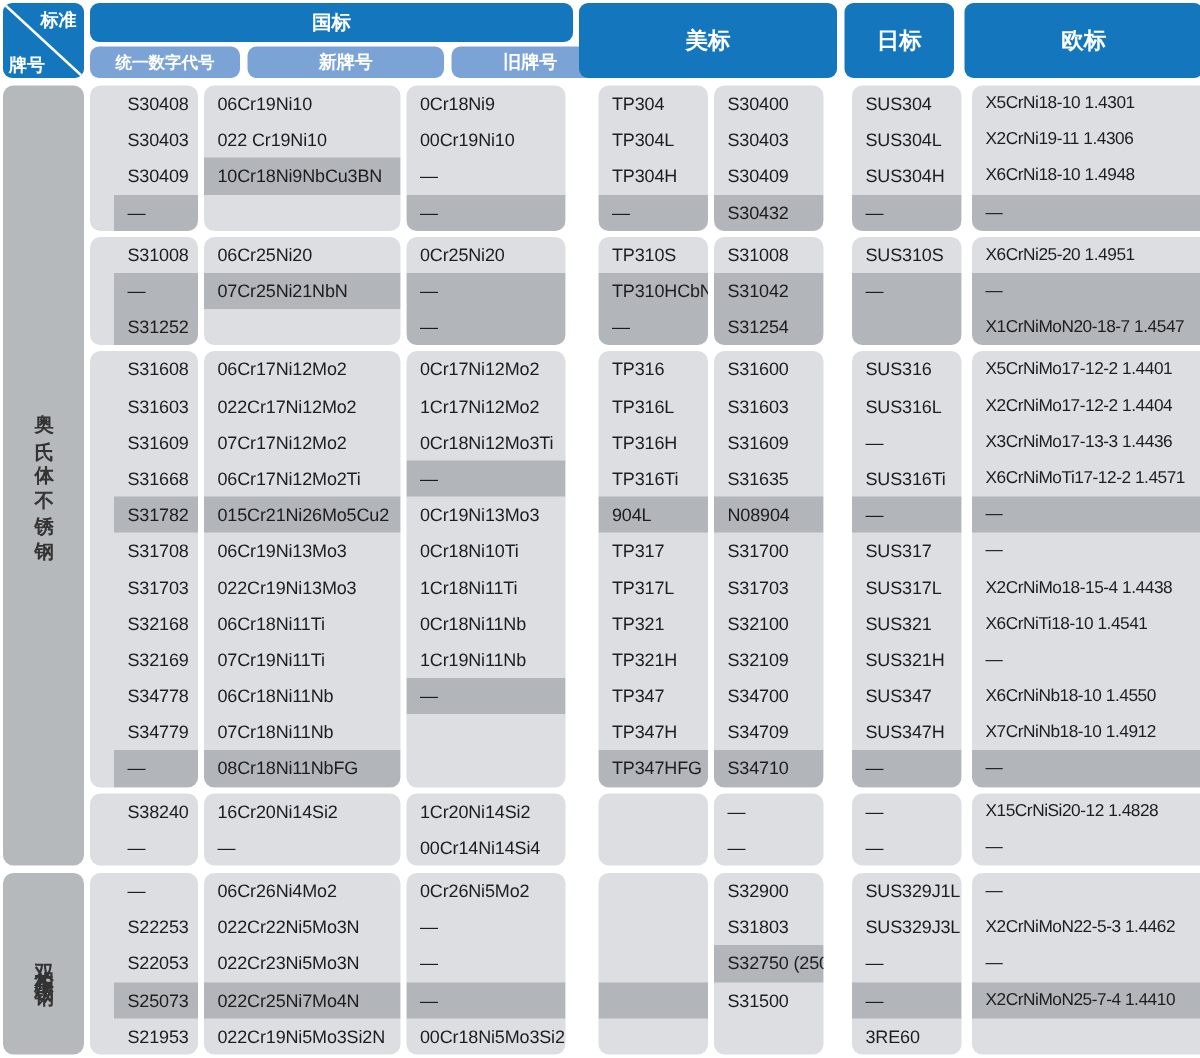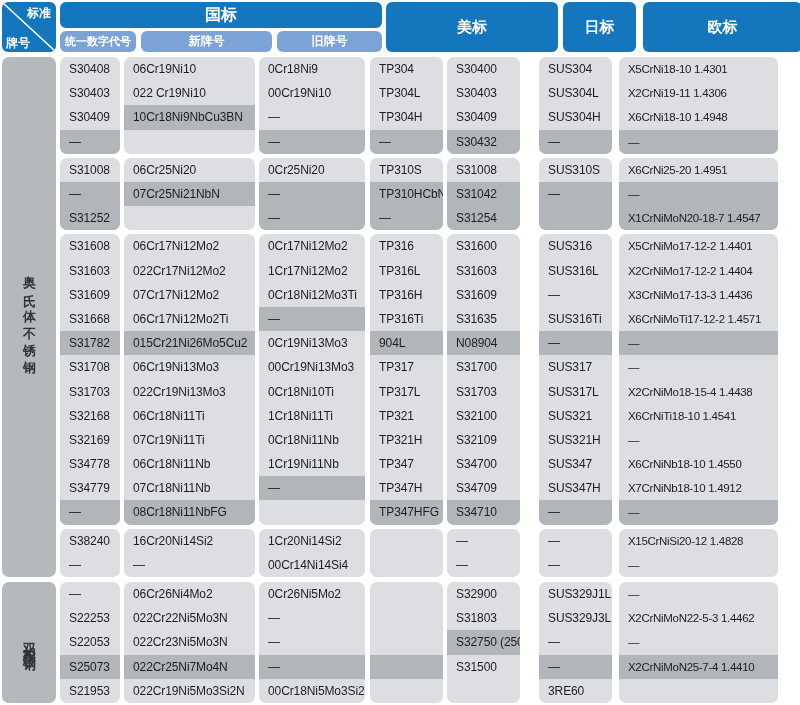--- a/index.html
+++ b/index.html
@@ -17,25 +17,25 @@
 
   
   .header{display:flex;gap:4px;height:50px;flex:none;}
   .corner{width:54px;height:50px;background:var(--header-blue);border-radius:6px;
     position:relative;flex:none;overflow:hidden;}
   .corner svg{position:absolute;inset:0;}
   .corner .c-top{position:absolute;top:3px;right:5px;color:#fff;font-size:12px;font-weight:bold;}
   .corner .c-bottom{position:absolute;bottom:0;left:4px;color:#fff;font-size:12px;font-weight:bold;}
   .hgroup-gb{width:322px;flex:none;display:flex;flex-direction:column;gap:3px;}
   .hmain{height:26px;background:var(--header-blue);border-radius:6px;display:flex;
-    align-items:center;justify-content:center;color:#fff;font-size:16px;font-weight:bold;}
+    align-items:center;justify-content:center;color:#fff;font-size:13px;font-weight:bold;}
   .hsubs{display:flex;gap:5px;height:21px;}
   .hpill{background:var(--subheader-blue);border-radius:6px;color:#fff;font-size:12px;
     display:flex;align-items:center;justify-content:center;font-weight:bold;}
-  .hpill.p0{width:76px;font-size:11px;flex:none;}
+  .hpill.p0{width:100px;font-size:11px;flex:none;}
   .hpill.p1{width:131px;flex:none;}
   .hpill.p2{width:105px;flex:none;}
   .hfull{height:50px;background:var(--header-blue);border-radius:6px;display:flex;
     align-items:center;justify-content:center;color:#fff;font-size:15px;font-weight:bold;flex:none;}
   .h-us{width:172px;}
   .h-jp{width:73px;margin-left:1px;}
   .h-eu{width:159px;margin-left:3px;}
 
   
   .tbody{margin-top:5px;display:flex;flex-direction:column;gap:5px;}
@@ -43,24 +43,24 @@
   .sec-label{width:54px;flex:none;background:var(--section-label-bg);border-radius:7px;
     display:flex;align-items:center;justify-content:center;}
   .sec-label span{writing-mode:vertical-rl;text-orientation:upright;font-weight:bold;
     font-size:13px;color:#333;}
   .sec1 .sec-label span{letter-spacing:17px;}
   .sec2 .sec-label span{letter-spacing:4px;}
   .blocks{display:flex;flex-direction:column;gap:4px;flex:1;}
   .block{display:flex;gap:4px;}
   .card{border-radius:7px;background:var(--row-light);overflow:hidden;flex:none;
     display:flex;flex-direction:column;}
-  .col0{width:60px;}
+  .col0{width:72px;padding-left:16px;}
   .col1{width:131px;}
   .col2{width:106px;}
-  .col3{width:73px;margin-left:1px;}
+  .col3{width:73px;margin-left:18px;}
   .col4{width:73px;}
   .col5{width:73px;margin-left:15px;}
   .col6{width:159px;margin-left:3px;}
   .cell{height:24.2px;display:flex;align-items:center;padding:0 0 0 9px;font-size:12px;
     white-space:nowrap;letter-spacing:-0.1px;}
   .col6 .cell{font-size:11.5px;letter-spacing:-0.3px;}
   .cell.dark{background:var(--row-dark);}
 </style>
 </head>
 <body>
@@ -203,21 +203,20 @@
               <div class="cell">06Cr18Ni11Nb</div>
               <div class="cell">07Cr18Ni11Nb</div>
               <div class="cell dark">08Cr18Ni11NbFG</div>
             </div>
             <div class="card col2">
               <div class="cell">0Cr17Ni12Mo2</div>
               <div class="cell">1Cr17Ni12Mo2</div>
               <div class="cell">0Cr18Ni12Mo3Ti</div>
               <div class="cell dark">—</div>
               <div class="cell">0Cr19Ni13Mo3</div>
-              <div class="cell">00Cr19Ni13Mo3</div>
               <div class="cell">0Cr18Ni10Ti</div>
               <div class="cell">1Cr18Ni11Ti</div>
               <div class="cell">0Cr18Ni11Nb</div>
               <div class="cell">1Cr19Ni11Nb</div>
               <div class="cell dark">—</div>
             </div>
             <div class="card col3">
               <div class="cell">TP316</div>
               <div class="cell">TP316L</div>
               <div class="cell">TP316H</div>

